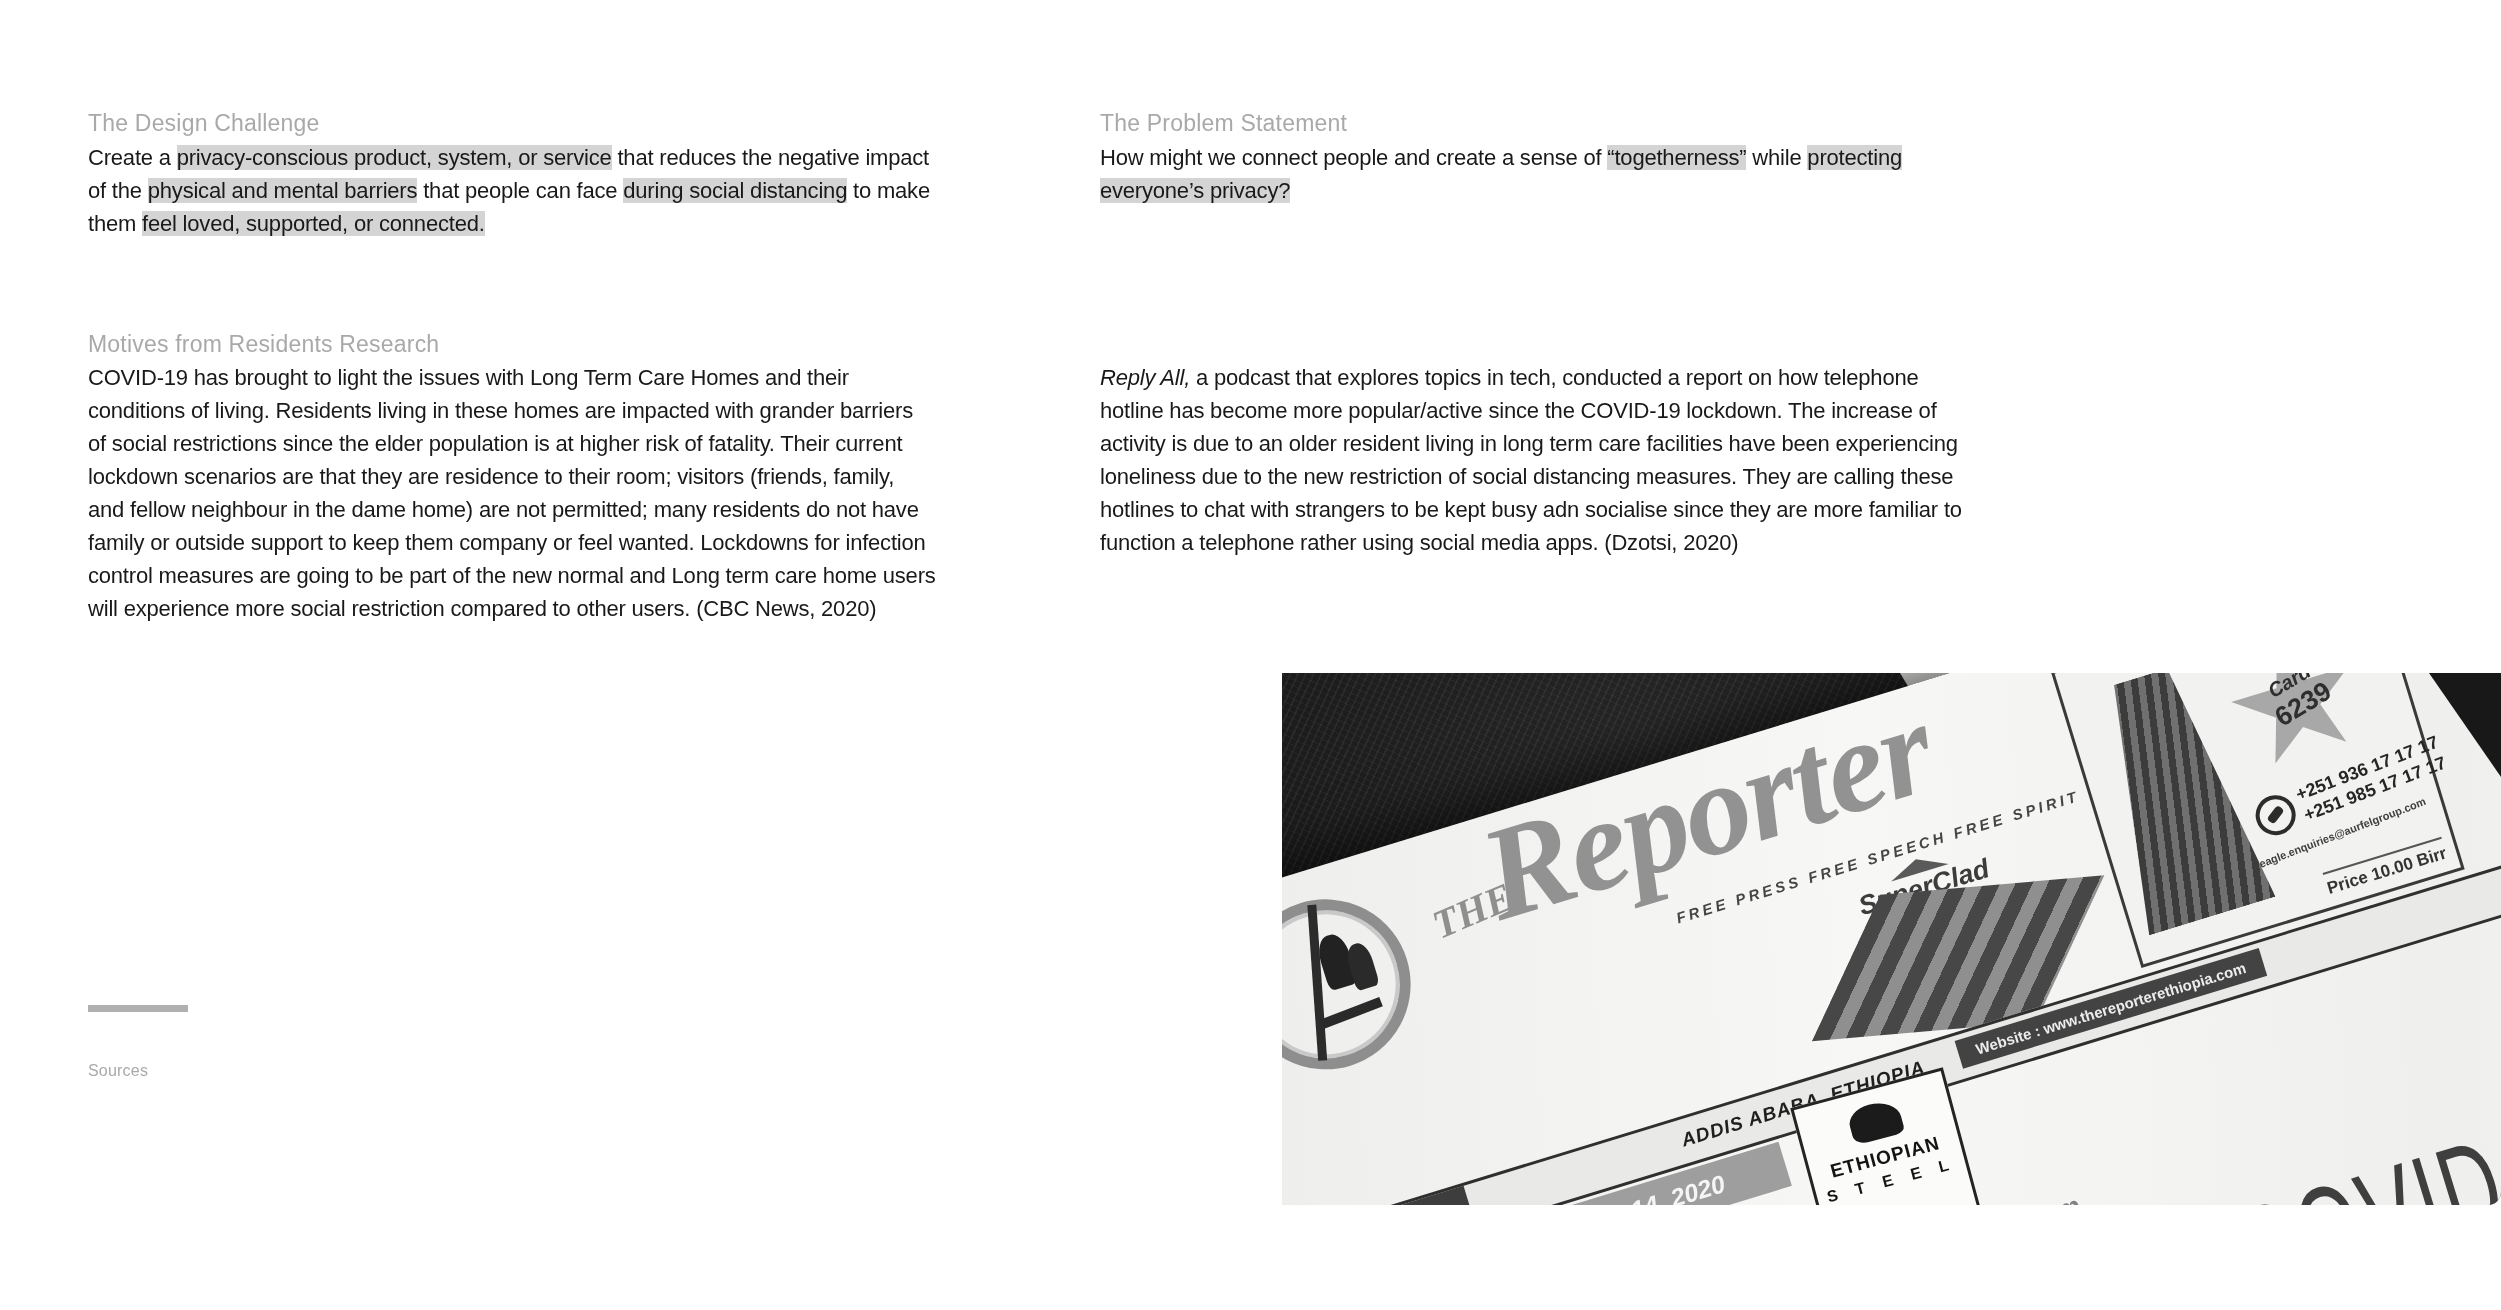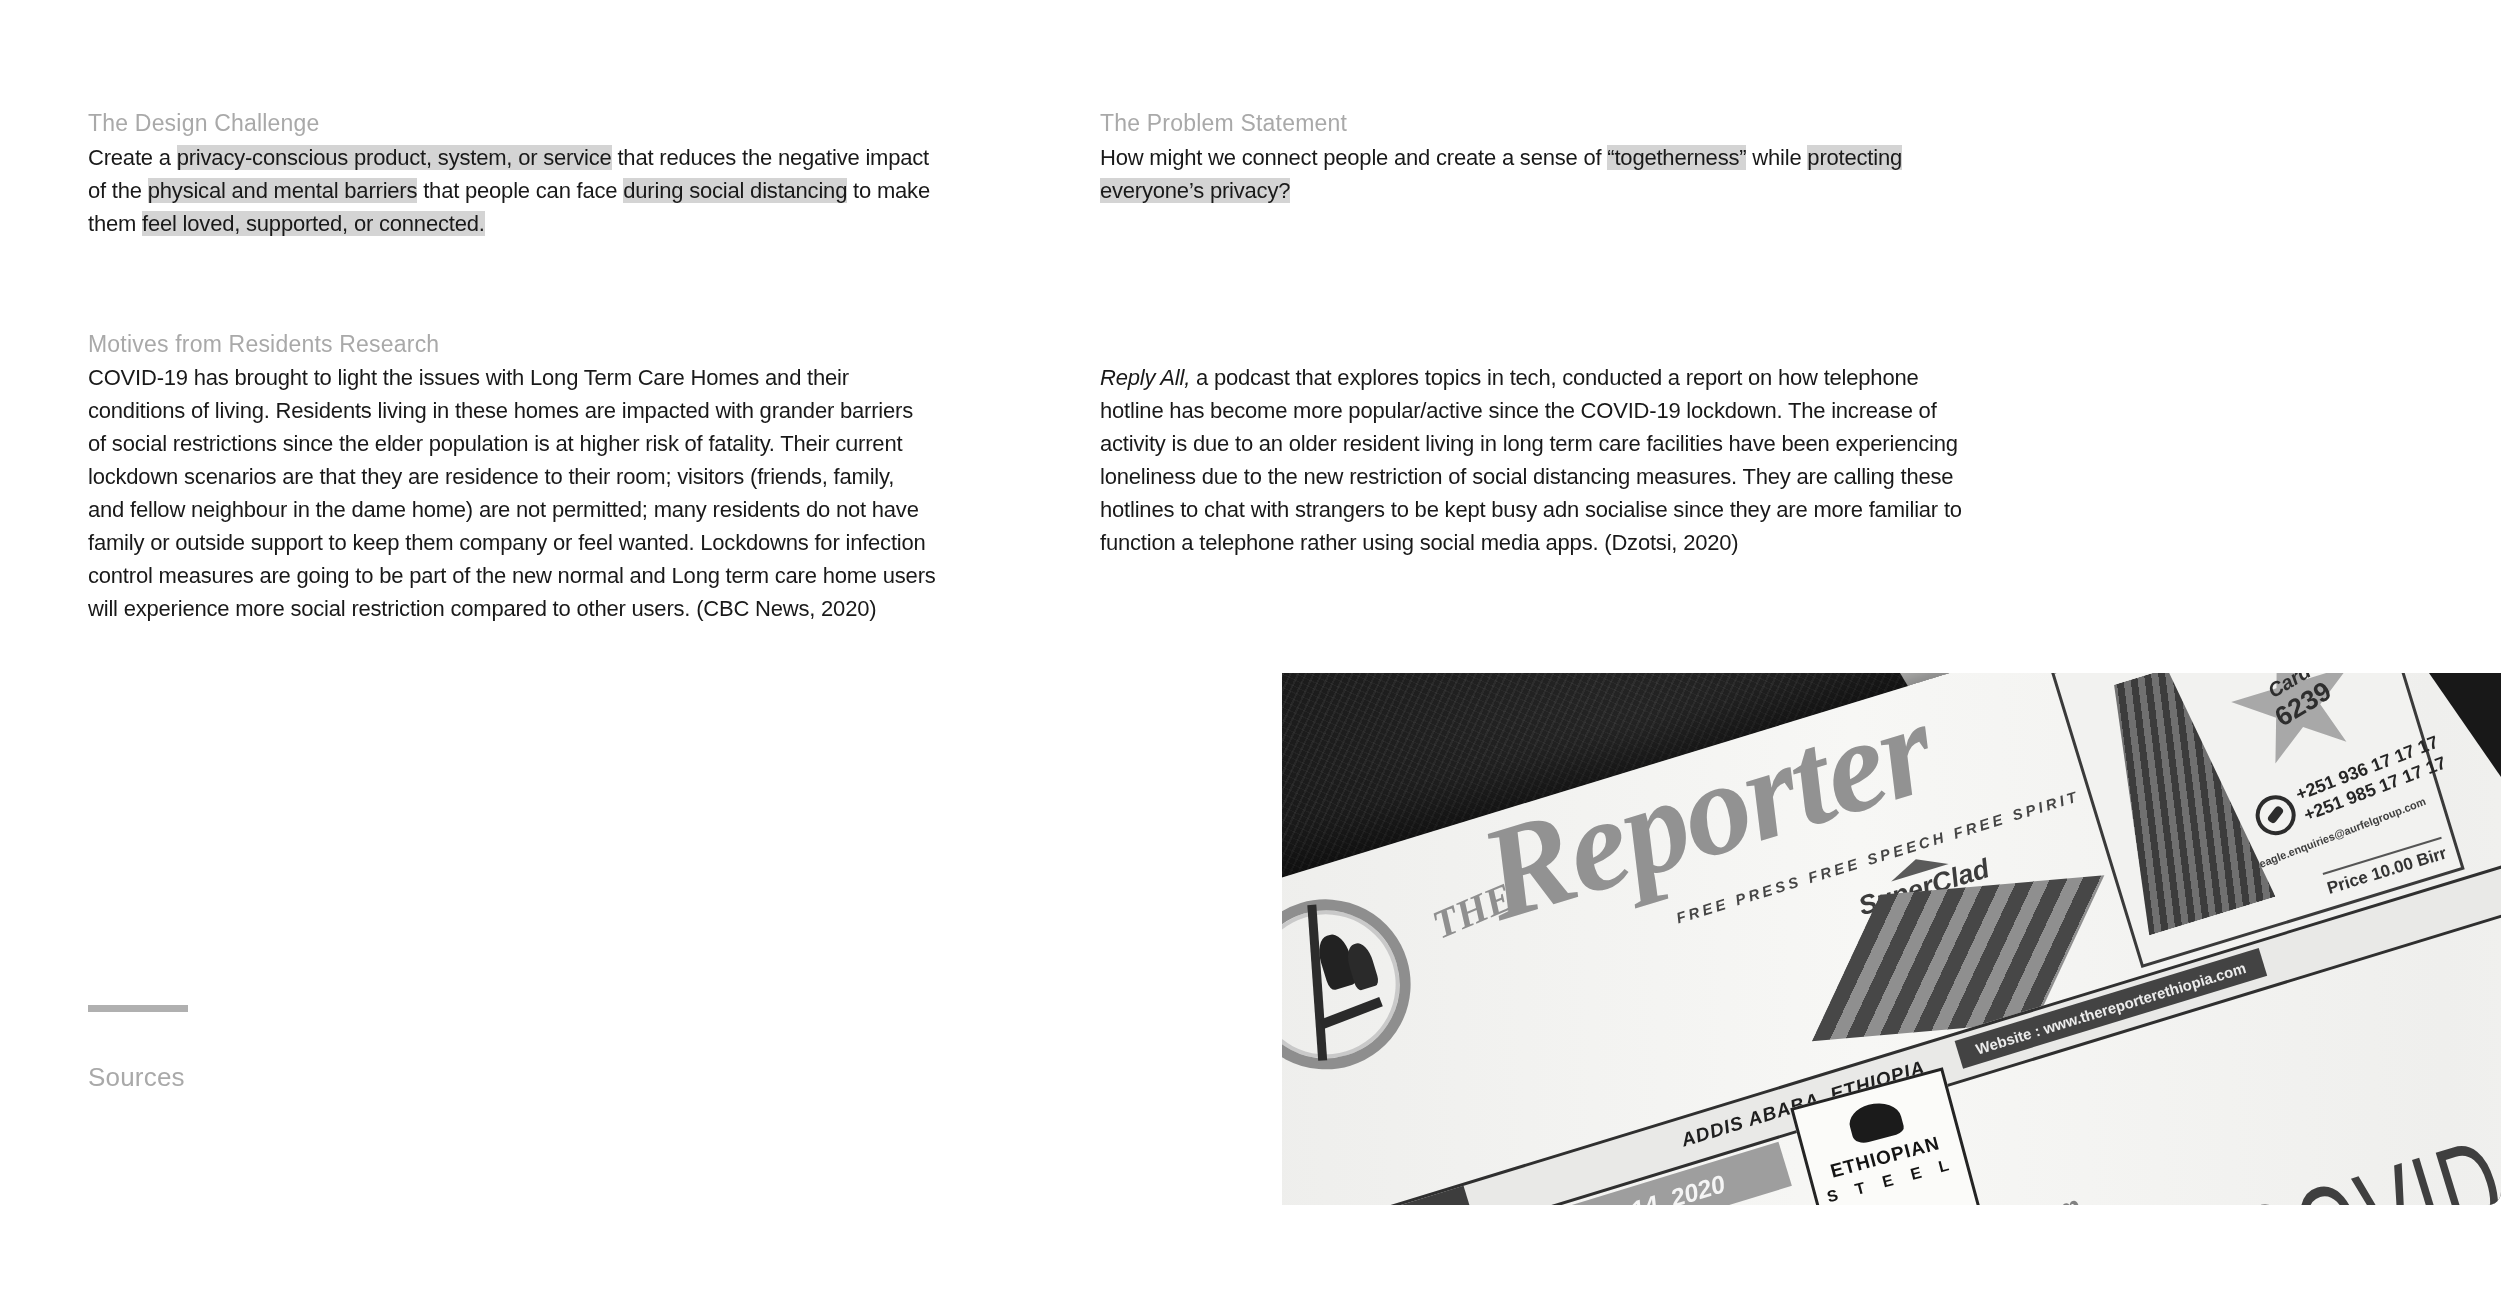--- a/index.html
+++ b/index.html
@@ -105,21 +105,21 @@
 
   <div class="label" style="left:1100px;top:110px;text-align:center;">The Problem Statement</div>
   <div class="body-p" style="left:1100px;top:141px;width:880px;"><span>How might we connect people and create a sense of </span><span class="hl">“togetherness”</span><span> while </span><span class="hl">protecting everyone’s privacy?</span></div>
 
   <div class="label" style="left:88px;top:331px;">Motives from Residents Research</div>
   <div class="body-p" style="left:88px;top:361px;width:848px;">COVID-19 has brought to light the issues with Long Term Care Homes and their conditions of living. Residents living in these homes are impacted with grander barriers of social restrictions since the elder population is at higher risk of fatality.  Their current lockdown scenarios are that they are residence to their room; visitors (friends, family, and fellow neighbour in the dame home) are not permitted; many residents do not have family or outside support to keep them company or feel wanted. Lockdowns for infection control measures are going to be part of the new normal and Long term care home users will experience more social restriction compared to other users. (CBC News, 2020)</div>
 
   <div class="body-p" style="left:1100px;top:361px;width:880px;"><span class="it">Reply All,</span><span> a podcast that explores topics in tech, conducted a report on how telephone hotline has become more popular/active since the COVID-19  lockdown. The increase of activity is due to an older resident living in long term care facilities have been experiencing loneliness due to the new restriction of social distancing measures. They are calling these hotlines to chat with strangers to be kept busy adn socialise since they are more familiar to function a telephone rather using social media apps. (Dzotsi, 2020)</span></div>
 
   <div id="divider"></div>
-  <div class="label" style="left:88px;top:1062px;font-size:26px;">Sources</div>
+  <div class="label" style="left:88px;top:1062px;font-size:16px;">Sources</div>
 
   <div id="photo">
     <div id="paperback"></div>
     <div id="paper">
 
       <div id="logo-circle">
         <span class="pole"></span>
         <span class="fig1"></span>
         <span class="fig2"></span>
         <span class="base"></span>

